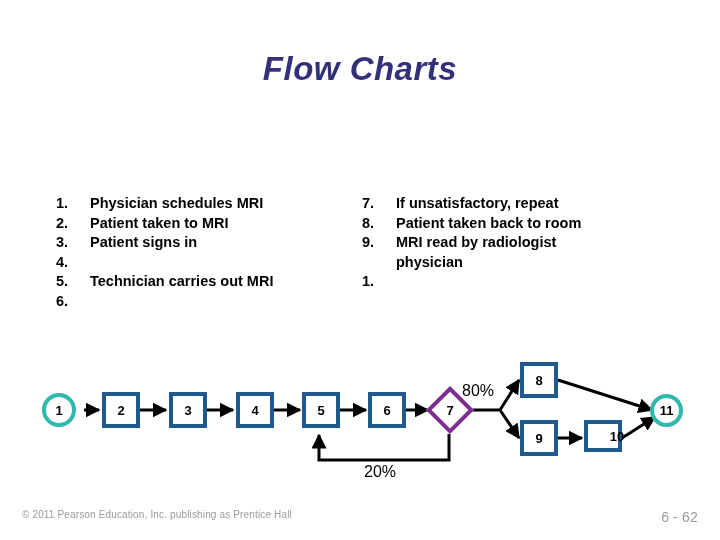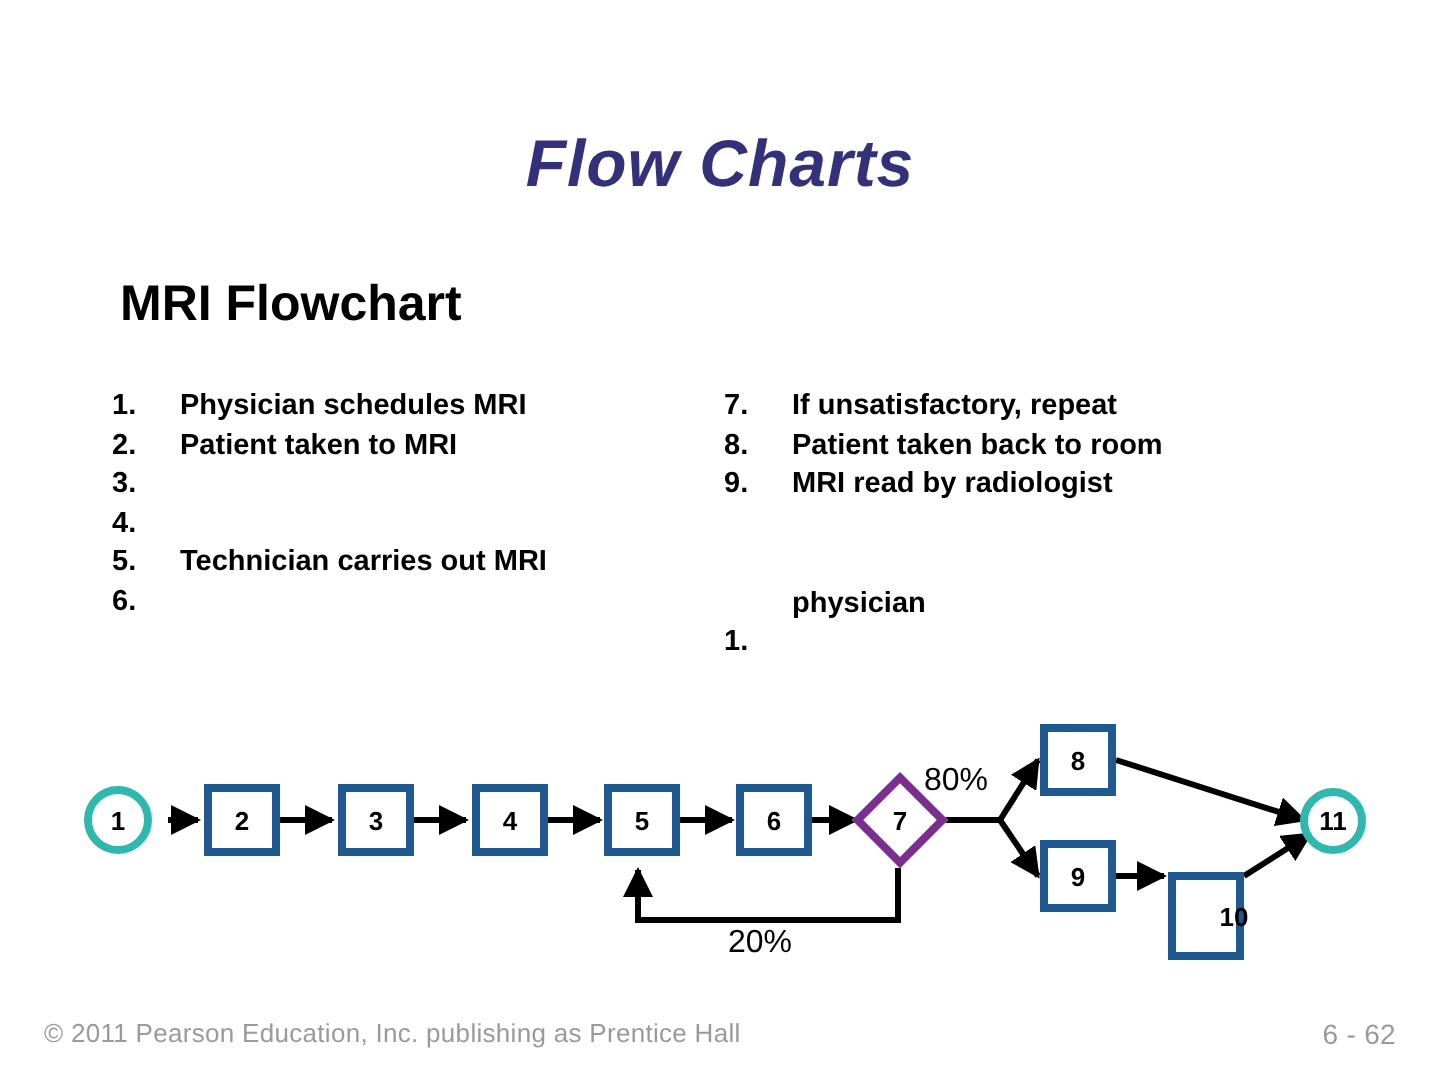--- a/index.html
+++ b/index.html
@@ -22,21 +22,20 @@
     left: 0;
     top: 50px;
     width: 720px;
     text-align: center;
     font-family: "Liberation Sans", sans-serif;
     font-size: 33px;
     font-weight: bold;
     font-style: italic;
     color: #33317A;
     letter-spacing: 0.5px;
-    margin-top: 13px;
   }
 
   
   #subheading {
     position: absolute;
     left: 60px;
     top: 138px;
     font-size: 25px;
     font-weight: bold;
     color: #000000;
@@ -49,21 +48,21 @@
     font-weight: bold;
     color: #000000;
     line-height: 19.5px;
   }
   #steps-left { left: 56px;  top: 194px; width: 310px; }
   #steps-right{ left: 362px; top: 194px; width: 330px; }
 
   .step-row { display: flex; align-items: flex-start; }
   .step-num  { width: 34px; flex: 0 0 34px; }
   .step-text { flex: 1 1 auto; }
-  .step-cont { padding-left: 34px; margin-top: 40px; }
+  .step-cont { padding-left: 34px; }
 
   
   #flowchart {
     position: absolute;
     left: 0;
     top: 355px;
     width: 720px;
     height: 135px;
   }
   #flow-svg { position:absolute; left:0; top:0; }
@@ -114,53 +113,53 @@
     font-weight: normal;
     color: #000000;
     white-space: nowrap;
   }
 
   
   #footer-copyright {
     position: absolute;
     left: 22px;
     top: 509px;
-    font-size: 13px;
+    font-size: 10px;
     color: #9a9a9a;
     letter-spacing: 0.15px;
   }
   #footer-pagenum {
     position: absolute;
     right: 22px;
     top: 509px;
     font-size: 14px;
     color: #9a9a9a;
     letter-spacing: 0.15px;
   }
 </style>
 </head>
 <body>
 
 <div id="slide">
 
   <div id="slide-title">Flow Charts</div>
 
-  <div id="subheading">MRI Flowchart</div>
 
   <div id="steps-left" class="steps-col">
     <div class="step-row">
       <span class="step-num">1.</span>
       <span class="step-text">Physician schedules MRI</span>
     </div>
     <div class="step-row">
       <span class="step-num">2.</span>
       <span class="step-text">Patient taken to MRI</span>
     </div>
     <div class="step-row">
       <span class="step-num">3.</span>
+      <span class="step-text">Patient signs in</span>
     </div>
     <div class="step-row">
       <span class="step-num">4.</span>
     </div>
     <div class="step-row">
       <span class="step-num">5.</span>
       <span class="step-text">Technician carries out MRI</span>
     </div>
     <div class="step-row">
       <span class="step-num">6.</span>
@@ -252,21 +251,21 @@
     </div>
 
     <div class="node box" style="left:520px; top:7px; width:38px; height:36px;">
       <span>8</span>
     </div>
 
     <div class="node box" style="left:520px; top:65px; width:38px; height:36px;">
       <span>9</span>
     </div>
 
-    <div class="node box" style="left:584px; top:81px; width:38px; height:44px;padding-left:28px;">
+    <div class="node box" style="left:584px; top:65px; width:38px; height:32px;padding-left:28px;">
       <span>10</span>
     </div>
 
     <div class="node circle" style="left:650px; top:39px; width:33px; height:33px;">
       <span>11</span>
     </div>
 
     <div class="pct-label" style="left:462px; top:27px;">80%</div>
 
     <div class="pct-label" style="left:364px; top:108px;">20%</div>

